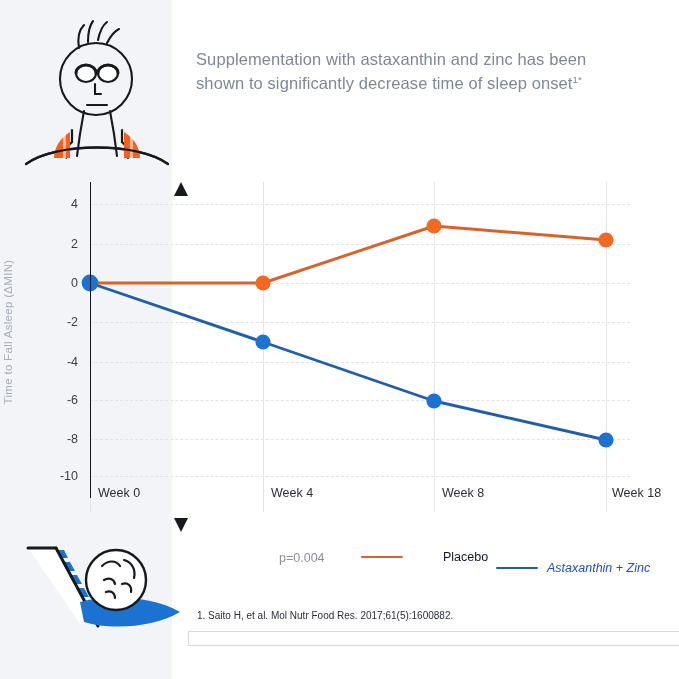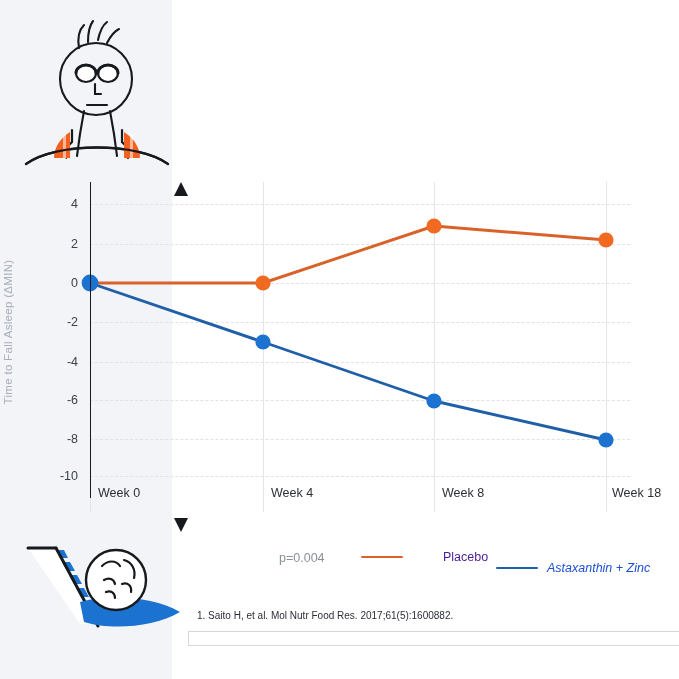--- a/index.html
+++ b/index.html
@@ -135,20 +135,21 @@
         <path d="M44 118 l0 26 l-3 0 l0 -26 z" opacity=".55"></path>
         <path d="M108 118 l0 26 l3 0 l0 -26 z" opacity=".55"></path>
       </g>
       <g fill="none" stroke="#16191d" stroke-width="2.1" stroke-linecap="round">
         <path d="M4 148 C34 126 116 126 146 148"></path>
       </g>
     </svg>
   </div>
 
   <div class="headline-block">
+    <p class="subhead"><span>Supplementation with astaxanthin and zinc has been shown to significantly decrease time of sleep onset</span><sup>1*</sup></p>
   </div>
 
   <div class="chart">
 
     <div class="ylabel">Time to Fall Asleep (ΔMIN)</div>
 
     <div class="plot">
 
       <div class="hgrid" style="top:22px"></div>
       <div class="hgrid" style="top:62px"></div>
@@ -199,21 +200,21 @@
 
     <div class="xtick" style="left:98px">Week 0</div>
     <div class="xtick" style="left:271px">Week 4</div>
     <div class="xtick" style="left:442px">Week 8</div>
     <div class="xtick" style="left:612px">Week 18</div>
   </div>
 
   <div class="legend">
     <div class="pval">p=0.004</div>
 
-    <div class="legend-item" style="left:361px;top:2px;color:#4c1d95;gap:40px;">
+    <div class="legend-item" style="left:361px;top:2px;color:#0f172a;gap:40px;">
       <span class="legend-swatch" style="background:#d9622b;"></span>
       <span>Placebo</span>
     </div>
 
     <div class="legend-item" style="left:496px;top:13px;color:#1d4ed8;font-style:italic;">
       <span class="legend-swatch" style="background:#1f5fa8;"></span>
       <span>Astaxanthin + Zinc</span>
     </div>
   </div>
 

